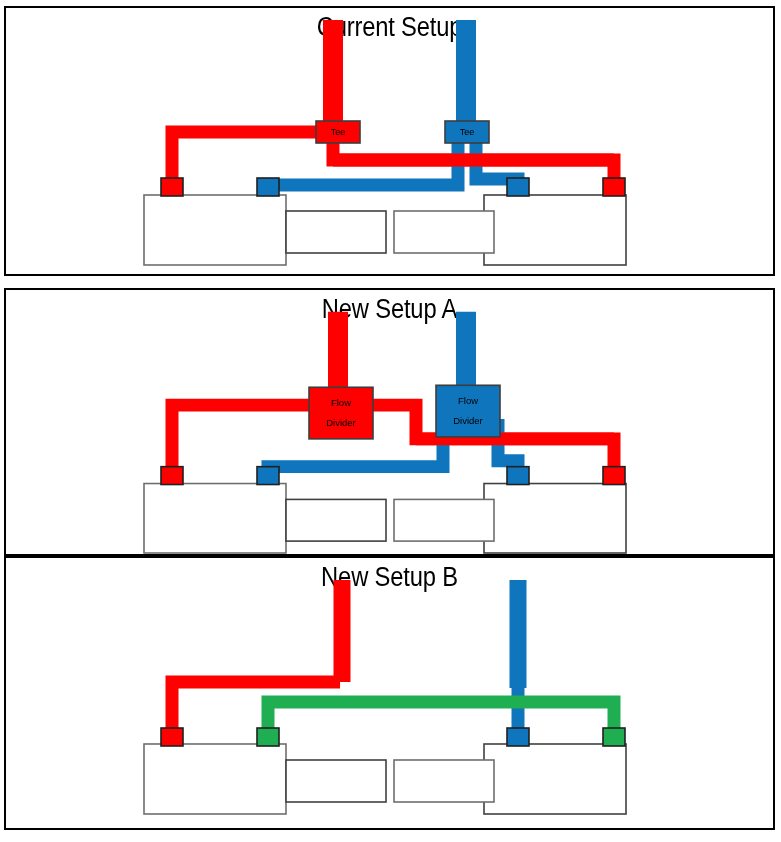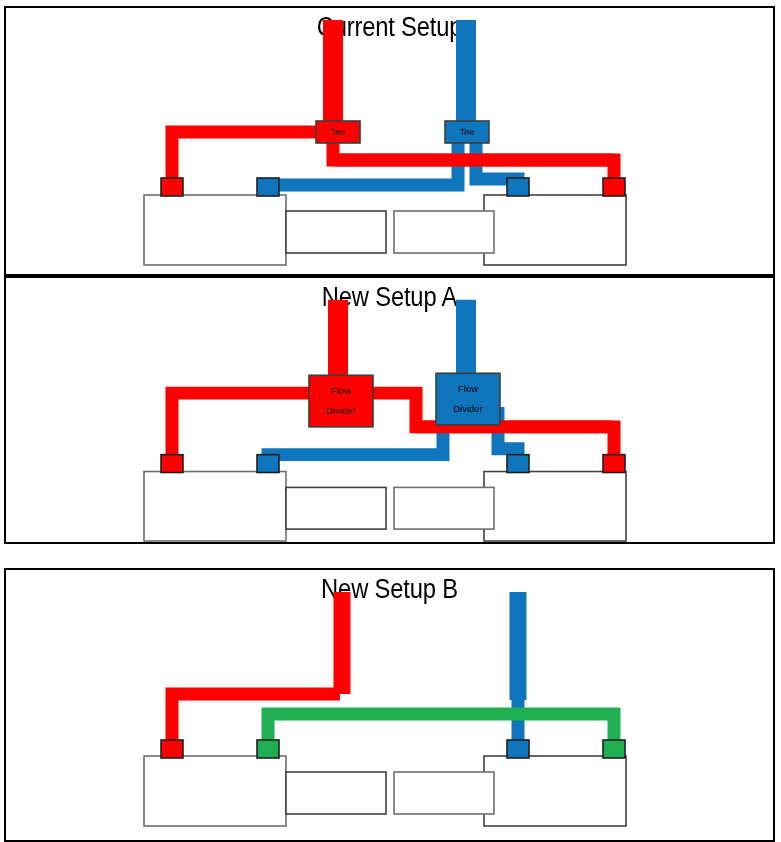--- a/index.html
+++ b/index.html
@@ -12,22 +12,22 @@
 
   .panel{
     position:absolute;
     left:4px;
     width:771px;
     background:#ffffff;
     border:2px solid #000000;
     box-sizing:border-box;
   }
   #panel-0{top:6px;height:270px;}
-  #panel-1{top:276px;height:268px;padding-left:44px;}
-  #panel-2{top:568px;height:274px;}
+  #panel-1{top:288px;height:268px;padding-left:44px;}
+  #panel-2{top:556px;height:274px;}
 
   .panel-svg{position:absolute;left:0;top:0;width:100%;height:100%;display:block;}
 
   .panel-title{
     position:absolute;
     left:0;right:0;
     top:2px;
     text-align:center;
     font-family:"Liberation Sans", sans-serif;
     font-size:27px;

